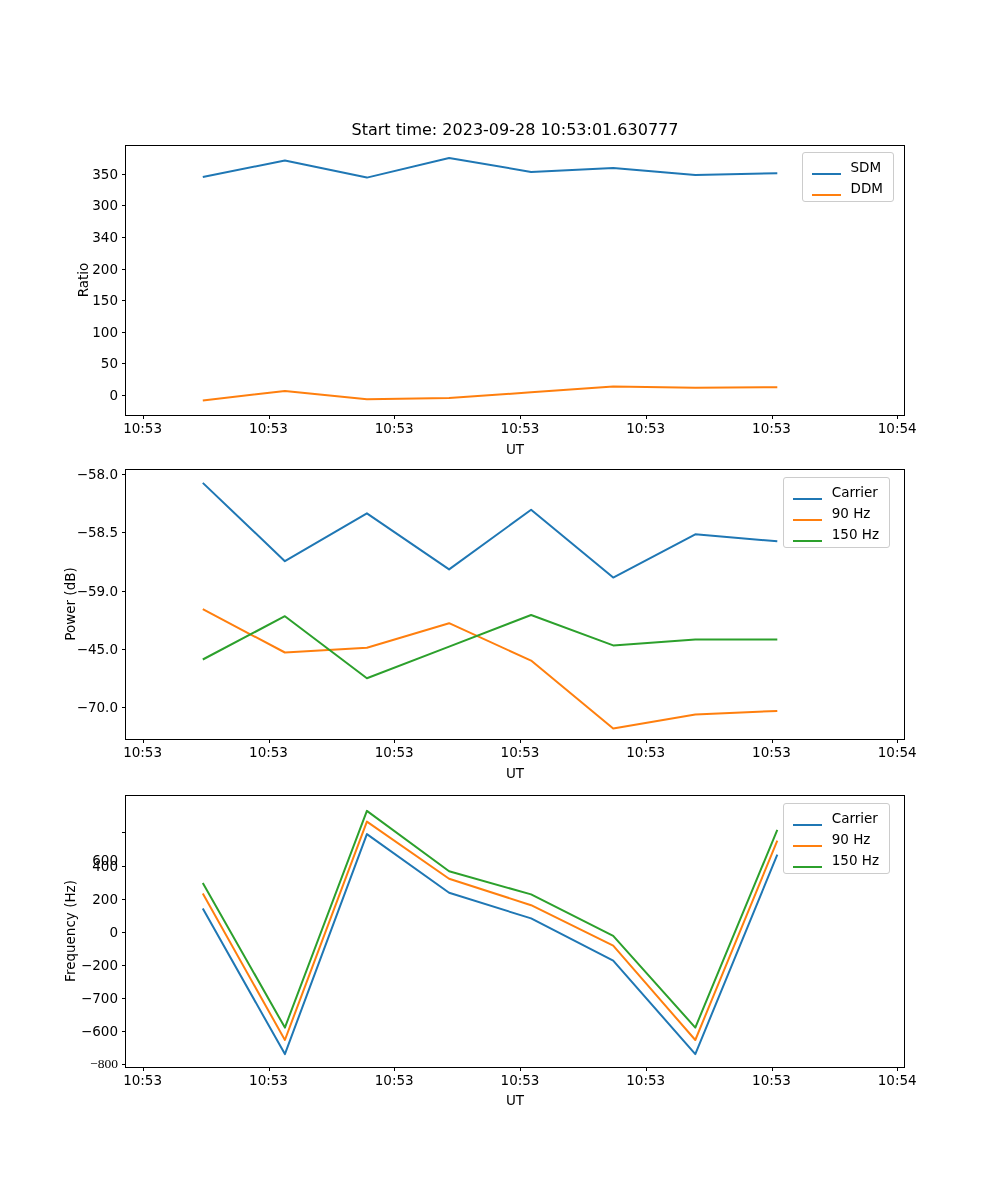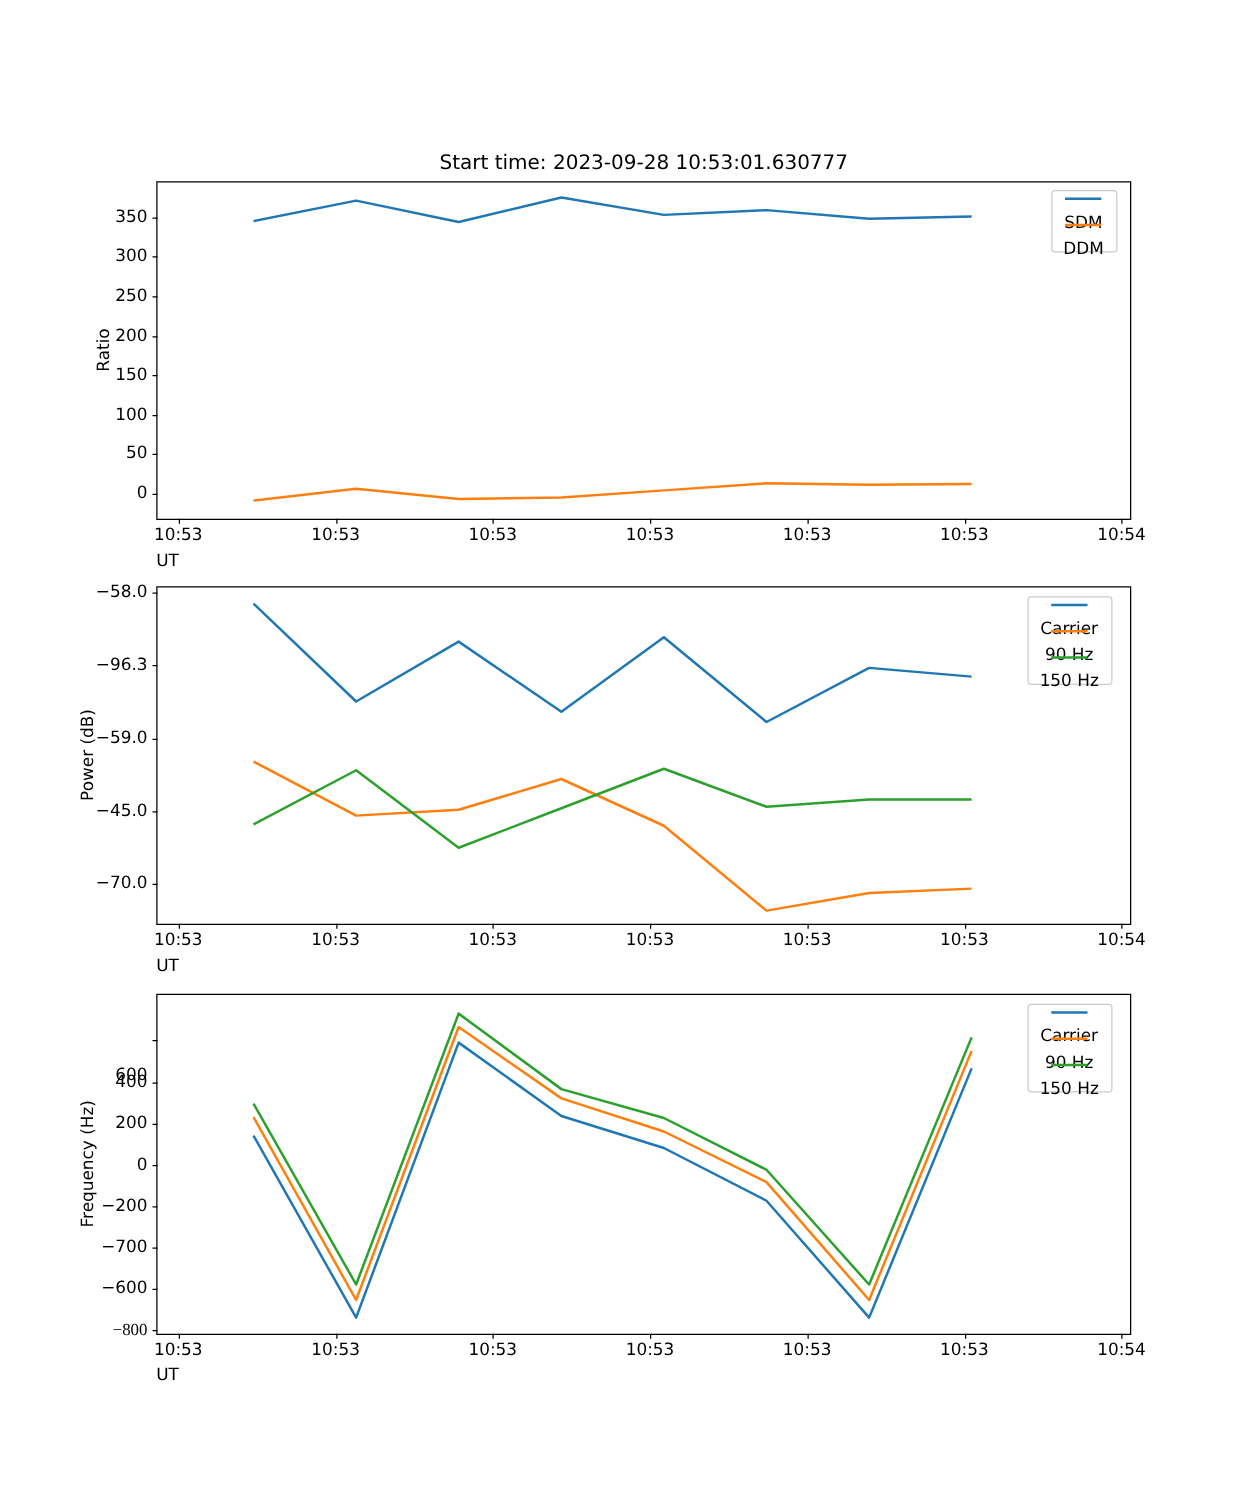--- a/index.html
+++ b/index.html
@@ -29,29 +29,29 @@
   }
   .ytick-label {
     position:absolute; right:calc(100% + 8px); transform:translateY(-52%);
     font-size:13.5px; white-space:nowrap;
   }
   .ylabel {
     position:absolute; transform:translate(-50%,-50%) rotate(-90deg);
     font-size:13.5px; white-space:nowrap;
   }
   .xlabel {
-    position:absolute; left:125px; width:780px; text-align:left;
+    position:absolute; left:125px; width:780px; text-align:center;
     font-size:13.5px;
   }
   .legend {
     position:absolute; background:#fff; border:1px solid #cccccc;
     border-radius:3px; padding:5px 10px 5px 9px;
     display:flex; flex-direction:column; gap:4px; z-index:5;
   }
-  .legend-item { display:flex; align-items:center; gap:10px; height:17px;flex-direction:column; }
+  .legend-item { display:flex; align-items:flex-end; gap:10px; height:17px; }
   .legend-swatch { width:29px; height:2px; flex:0 0 auto; }
   .legend-label { font-size:13.5px; white-space:nowrap; }
 </style>
 </head>
 <body>
 
 <div class="fig-title">Start time: 2023-09-28 10:53:01.630777</div>
 
 <div class="axes" id="ax0" style="top:145px; height:271px;">
   <svg width="778" height="269" viewBox="0 0 778 269">
@@ -86,21 +86,21 @@
     <span class="ytick-label" style="top: 248.8px;">0</span>
     <span class="ytick" style="top: 217.2px;"></span>
     <span class="ytick-label" style="top: 217.2px;">50</span>
     <span class="ytick" style="top: 185.6px;"></span>
     <span class="ytick-label" style="top: 185.6px;">100</span>
     <span class="ytick" style="top: 154.1px;"></span>
     <span class="ytick-label" style="top: 154.1px;">150</span>
     <span class="ytick" style="top: 122.5px;"></span>
     <span class="ytick-label" style="top: 122.5px;">200</span>
     <span class="ytick" style="top: 90.9px;"></span>
-    <span class="ytick-label" style="top: 90.9px;">250</span>
+    <span class="ytick-label" style="top: 90.9px;">340</span>
     <span class="ytick" style="top: 59.4px;"></span>
     <span class="ytick-label" style="top: 59.4px;">300</span>
     <span class="ytick" style="top: 27.8px;"></span>
     <span class="ytick-label" style="top: 27.8px;">350</span>
   </div>
 <div class="ylabel" style="left:83px; top:280px;">Ratio</div>
 <div class="xlabel" style="top:441px;">UT</div>
 
 <div class="axes" id="ax1" style="top:469px; height:271px;">
   <svg width="778" height="269" viewBox="0 0 778 269">
@@ -132,21 +132,21 @@
     <span class="xtick-label" style="left: 394px;">10:53</span>
     <span class="xtick" style="left: 519.7px;"></span>
     <span class="xtick-label" style="left: 519.7px;">10:53</span>
     <span class="xtick" style="left: 645.5px;"></span>
     <span class="xtick-label" style="left: 645.5px;">10:53</span>
     <span class="xtick" style="left: 771.2px;"></span>
     <span class="xtick-label" style="left: 771.2px;">10:54</span>
     <span class="ytick" style="top: 3.5px;"></span>
     <span class="ytick-label" style="top: 3.5px;">−58.0</span>
     <span class="ytick" style="top: 62px;"></span>
-    <span class="ytick-label" style="top: 62px;">−96.3</span>
+    <span class="ytick-label" style="top: 62px;">−58.5</span>
     <span class="ytick" style="top: 120.5px;"></span>
     <span class="ytick-label" style="top: 120.5px;">−59.0</span>
     <span class="ytick" style="top: 178.9px;"></span>
     <span class="ytick-label" style="top: 178.9px;">−45.0</span>
     <span class="ytick" style="top: 237.4px;"></span>
     <span class="ytick-label" style="top: 237.4px;">−70.0</span>
   </div>
 <div class="ylabel" style="left:70px; top:604px;">Power (dB)</div>
 <div class="xlabel" style="top:765px;">UT</div>
 

